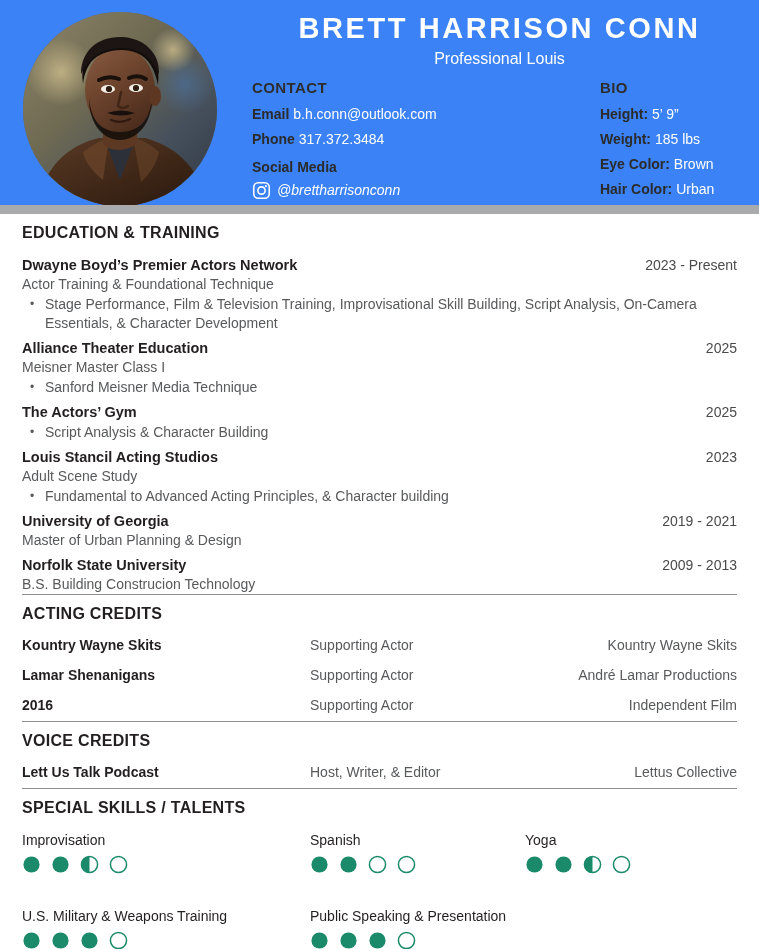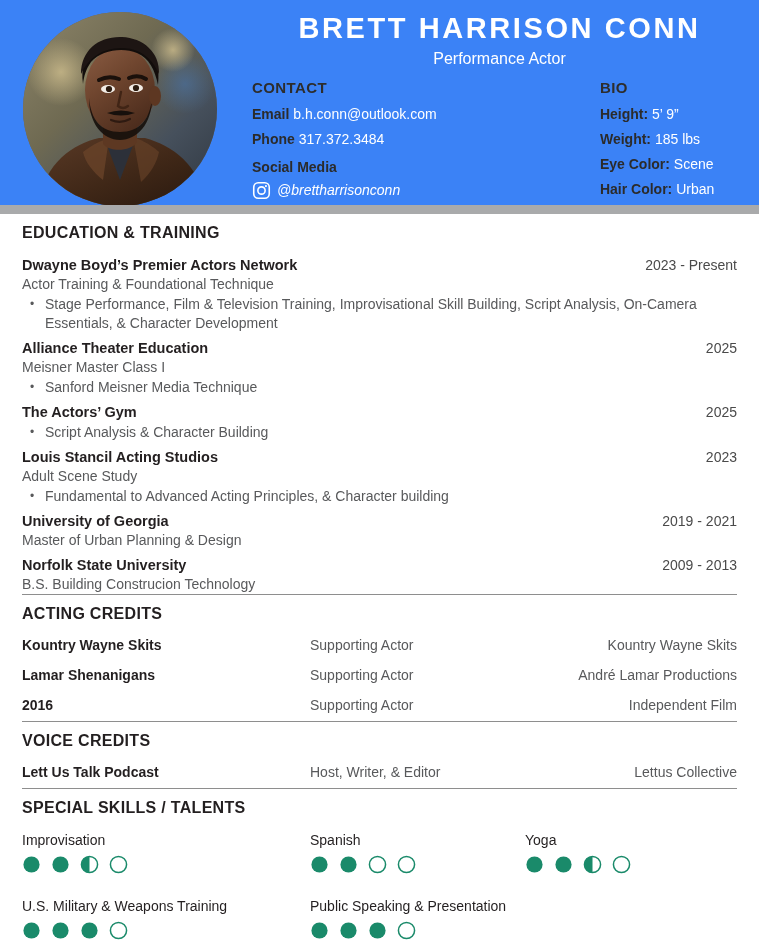--- a/index.html
+++ b/index.html
@@ -108,21 +108,21 @@
   .credit-prod  { font-size:14px; color:#58595b; text-align:right; white-space:nowrap; }
 
   
   .skill-grid { display:flex; }
   .skill-col-a { width:288px; }
   .skill-col-b { width:215px; }
   .skill-col-c { flex:1; }
   .skill-name { font-size:14px; color:#231f20; line-height:20px; padding-top:5px; }
   .dots { display:flex; gap:10px; padding-top:5px; }
   .dot { width:19px; height:19px; flex:none; display:block; }
-  .skill-row2 { margin-top:17px; }
+  .skill-row2 { margin-top:27px; }
 </style>
 </head>
 <body>
 
 <div class="header">
 
   <div class="photo">
     <svg class="photo-art" viewBox="0 0 194 194" preserveAspectRatio="xMidYMid slice">
       <defs>
         <linearGradient id="bgg" x1="0" y1="0" x2="1" y2="1">
@@ -180,21 +180,21 @@
       <path d="M84 101 q14 -5 28 0 q-14 5 -28 0 Z" fill="#17100c"></path>
       <path d="M88 108 q10 4 19 -1" stroke="#2e1a11" stroke-width="2.2" fill="none" stroke-linecap="round"></path>
       <path d="M66 86 C66 112 80 128 97 128 C114 128 129 112 129 86 C127 108 116 120 97 120 C78 120 68 108 66 86 Z" fill="#17100c" opacity=".92"></path>
 
       <ellipse cx="132" cy="84" rx="6" ry="10" fill="#5d3722"></ellipse>
     </svg>
   </div>
 
   <div class="name-block">
     <div class="name">BRETT HARRISON CONN</div>
-    <div class="subtitle">Performance Actor</div>
+    <div class="subtitle">Professional Louis</div>
   </div>
 
   <div class="hdr-cols">
 
     <div class="col-contact">
       <div class="hdr-head">CONTACT</div>
 
       <div class="hdr-row">
         <span class="hdr-label">Email</span>
         <span class="hdr-val">b.h.conn@outlook.com</span>
@@ -222,21 +222,21 @@
       <div class="hdr-row">
         <span class="hdr-label">Height:</span>
         <span class="hdr-val">5’ 9”</span>
       </div>
       <div class="hdr-row">
         <span class="hdr-label">Weight:</span>
         <span class="hdr-val">185 lbs</span>
       </div>
       <div class="hdr-row">
         <span class="hdr-label">Eye Color:</span>
-        <span class="hdr-val">Scene</span>
+        <span class="hdr-val">Brown</span>
       </div>
       <div class="hdr-row">
         <span class="hdr-label">Hair Color:</span>
         <span class="hdr-val">Urban</span>
       </div>
     </div>
 
   </div>
 </div>
 

